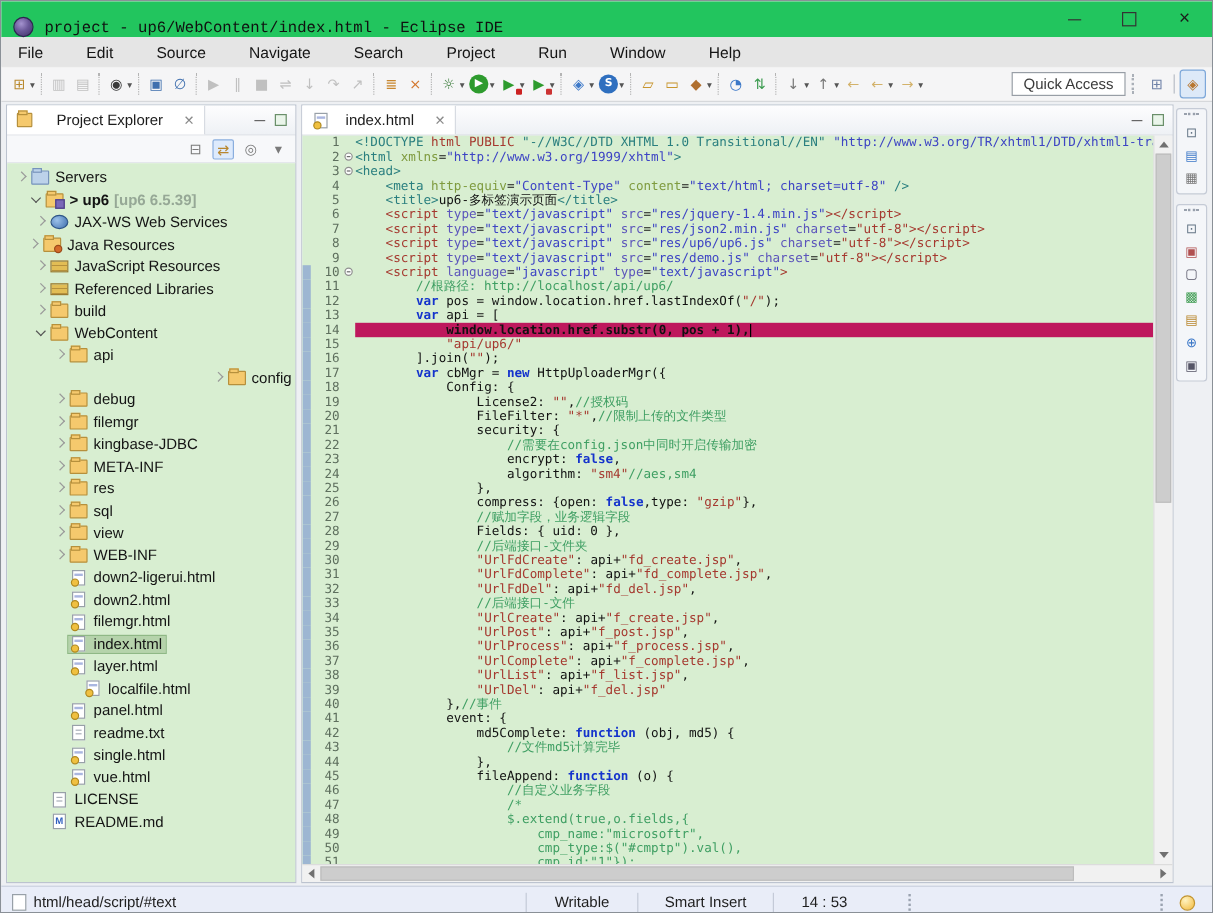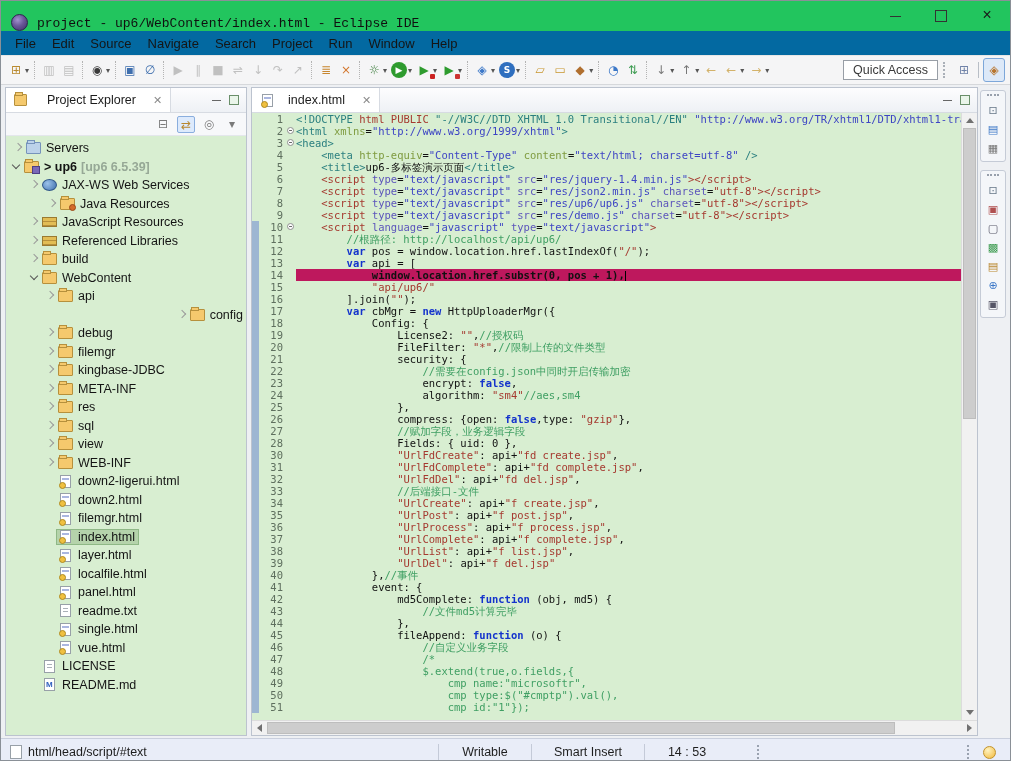--- a/index.html
+++ b/index.html
@@ -10,21 +10,21 @@
   .app-icon{width:17px;height:17px;border-radius:50%;margin:0 9px 0 10px;
     background:radial-gradient(circle at 38% 32%,#a493cf 0%,#6a5899 45%,#3d2f66 100%);
     border:1px solid #2e2450;box-sizing:border-box;}
   .wtitle{font-size:13px;color:#101010;}
   .wcontrols{margin-left:auto;display:flex;height:100%;}
   .wbtn{width:46px;height:100%;display:flex;align-items:center;justify-content:center;color:#1a1a1a;font-size:14px;}
   .wbtn .mini{display:block;width:11px;border-top:1.5px solid #333;}
   .wbtn .maxi{display:block;width:10px;height:10px;border:1.5px solid #333;}
   .wbtn .clos{font-size:16px;line-height:16px;}
   
-  .menubar{height:24px;display:flex;align-items:center;background:#0369a1;padding-left:6px;}
+  .menubar{height:24px;display:flex;align-items:center;background:#e5e5e5;padding-left:6px;gap:20px;}
   .mitem{font-size:13px;color:#151515;padding:3px 8px;}
   
   .toolbar{height:28px;background:#f5f5f6;border-top:1px solid #e6e6e6;border-bottom:1px solid #d6d8db;
            display:flex;align-items:center;padding:0 5px;}
   #toolbar-items{display:flex;align-items:center;}
   .tbtn{height:22px;display:flex;align-items:center;padding:0 2px;border-radius:3px;position:relative;}
   .tg{width:16px;height:16px;font-size:12px;line-height:16px;text-align:center;font-family:"DejaVu Sans",sans-serif;}
   .tg.circle{border-radius:50%;font-size:9px;font-weight:bold;}
   .tdd{font-size:8px;color:#555;margin-left:1px;}
   .tsep{width:1px;height:18px;border-left:1px dotted #b4b4b4;margin:0 3px;}
@@ -302,36 +302,36 @@
       <span class="ptool">▾</span>
     </div>
     <div class="tree" id="tree">
         <div class="trow" style="padding-left: 6px;">
           <span class="chev col"></span>
           <span class="wrap">
             <span class="ic ic-folder-blue"></span>
             <span class="lbl">Servers</span>
           </span>
         </div>
-        <div class="trow" style="padding-left: 4px;">
+        <div class="trow" style="padding-left: 18px;">
           <span class="chev exp"></span>
           <span class="wrap">
             <span class="ic ic-project"></span>
             <span class="lbl b">&gt; up6</span>
             <span class="sfx">[up6 6.5.39]</span>
           </span>
         </div>
         <div class="trow" style="padding-left: 22px;">
           <span class="chev col"></span>
           <span class="wrap">
             <span class="ic ic-jaxws"></span>
             <span class="lbl">JAX-WS Web Services</span>
           </span>
         </div>
-        <div class="trow" style="padding-left: 40px;">
+        <div class="trow" style="padding-left: 16px;">
           <span class="chev col"></span>
           <span class="wrap">
             <span class="ic ic-javares"></span>
             <span class="lbl">Java Resources</span>
           </span>
         </div>
         <div class="trow" style="padding-left: 22px;">
           <span class="chev col"></span>
           <span class="wrap">
             <span class="ic ic-lib"></span>
@@ -457,21 +457,21 @@
             <span class="lbl">index.html</span>
           </span>
         </div>
         <div class="trow" style="padding-left: 38px;">
           <span class="chev"></span>
           <span class="wrap">
             <span class="ic ic-page-html"></span>
             <span class="lbl">layer.html</span>
           </span>
         </div>
-        <div class="trow" style="padding-left: 38px;">
+        <div class="trow" style="padding-left: 38px; margin-left: 12px;">
           <span class="chev"></span>
           <span class="wrap">
             <span class="ic ic-page-html"></span>
             <span class="lbl">localfile.html</span>
           </span>
         </div>
         <div class="trow" style="padding-left: 38px;">
           <span class="chev"></span>
           <span class="wrap">
             <span class="ic ic-page-html"></span>
@@ -552,20 +552,21 @@
             <div class="cl"><span class="rl on"></span><span class="ln">19</span><span class="fd"></span><span class="ct"><span class="s-p">                License2: </span><span class="s-r">""</span><span class="s-p">,</span><span class="s-c">//授权码</span></span></div>
             <div class="cl"><span class="rl on"></span><span class="ln">20</span><span class="fd"></span><span class="ct"><span class="s-p">                FileFilter: </span><span class="s-r">"*"</span><span class="s-p">,</span><span class="s-c">//限制上传的文件类型</span></span></div>
             <div class="cl"><span class="rl on"></span><span class="ln">21</span><span class="fd"></span><span class="ct"><span class="s-p">                security: {</span></span></div>
             <div class="cl"><span class="rl on"></span><span class="ln">22</span><span class="fd"></span><span class="ct"><span class="s-p">                    </span><span class="s-c">//需要在config.json中同时开启传输加密</span></span></div>
             <div class="cl"><span class="rl on"></span><span class="ln">23</span><span class="fd"></span><span class="ct"><span class="s-p">                    encrypt: </span><span class="s-k">false</span><span class="s-p">,</span></span></div>
             <div class="cl"><span class="rl on"></span><span class="ln">24</span><span class="fd"></span><span class="ct"><span class="s-p">                    algorithm: </span><span class="s-r">"sm4"</span><span class="s-c">//aes,sm4</span></span></div>
             <div class="cl"><span class="rl on"></span><span class="ln">25</span><span class="fd"></span><span class="ct"><span class="s-p">                },</span></span></div>
             <div class="cl"><span class="rl on"></span><span class="ln">26</span><span class="fd"></span><span class="ct"><span class="s-p">                compress: {open: </span><span class="s-k">false</span><span class="s-p">,type: </span><span class="s-r">"gzip"</span><span class="s-p">},</span></span></div>
             <div class="cl"><span class="rl on"></span><span class="ln">27</span><span class="fd"></span><span class="ct"><span class="s-p">                </span><span class="s-c">//赋加字段，业务逻辑字段</span></span></div>
             <div class="cl"><span class="rl on"></span><span class="ln">28</span><span class="fd"></span><span class="ct"><span class="s-p">                Fields: { uid: 0 },</span></span></div>
+            <div class="cl"><span class="rl on"></span><span class="ln">29</span><span class="fd"></span><span class="ct"><span class="s-p">                </span><span class="s-c">//后端接口-文件夹</span></span></div>
             <div class="cl"><span class="rl on"></span><span class="ln">30</span><span class="fd"></span><span class="ct"><span class="s-p">                </span><span class="s-r">"UrlFdCreate"</span><span class="s-p">: api+</span><span class="s-r">"fd_create.jsp"</span><span class="s-p">,</span></span></div>
             <div class="cl"><span class="rl on"></span><span class="ln">31</span><span class="fd"></span><span class="ct"><span class="s-p">                </span><span class="s-r">"UrlFdComplete"</span><span class="s-p">: api+</span><span class="s-r">"fd_complete.jsp"</span><span class="s-p">,</span></span></div>
             <div class="cl"><span class="rl on"></span><span class="ln">32</span><span class="fd"></span><span class="ct"><span class="s-p">                </span><span class="s-r">"UrlFdDel"</span><span class="s-p">: api+</span><span class="s-r">"fd_del.jsp"</span><span class="s-p">,</span></span></div>
             <div class="cl"><span class="rl on"></span><span class="ln">33</span><span class="fd"></span><span class="ct"><span class="s-p">                </span><span class="s-c">//后端接口-文件</span></span></div>
             <div class="cl"><span class="rl on"></span><span class="ln">34</span><span class="fd"></span><span class="ct"><span class="s-p">                </span><span class="s-r">"UrlCreate"</span><span class="s-p">: api+</span><span class="s-r">"f_create.jsp"</span><span class="s-p">,</span></span></div>
             <div class="cl"><span class="rl on"></span><span class="ln">35</span><span class="fd"></span><span class="ct"><span class="s-p">                </span><span class="s-r">"UrlPost"</span><span class="s-p">: api+</span><span class="s-r">"f_post.jsp"</span><span class="s-p">,</span></span></div>
             <div class="cl"><span class="rl on"></span><span class="ln">36</span><span class="fd"></span><span class="ct"><span class="s-p">                </span><span class="s-r">"UrlProcess"</span><span class="s-p">: api+</span><span class="s-r">"f_process.jsp"</span><span class="s-p">,</span></span></div>
             <div class="cl"><span class="rl on"></span><span class="ln">37</span><span class="fd"></span><span class="ct"><span class="s-p">                </span><span class="s-r">"UrlComplete"</span><span class="s-p">: api+</span><span class="s-r">"f_complete.jsp"</span><span class="s-p">,</span></span></div>
             <div class="cl"><span class="rl on"></span><span class="ln">38</span><span class="fd"></span><span class="ct"><span class="s-p">                </span><span class="s-r">"UrlList"</span><span class="s-p">: api+</span><span class="s-r">"f_list.jsp"</span><span class="s-p">,</span></span></div>
             <div class="cl"><span class="rl on"></span><span class="ln">39</span><span class="fd"></span><span class="ct"><span class="s-p">                </span><span class="s-r">"UrlDel"</span><span class="s-p">: api+</span><span class="s-r">"f_del.jsp"</span></span></div>

